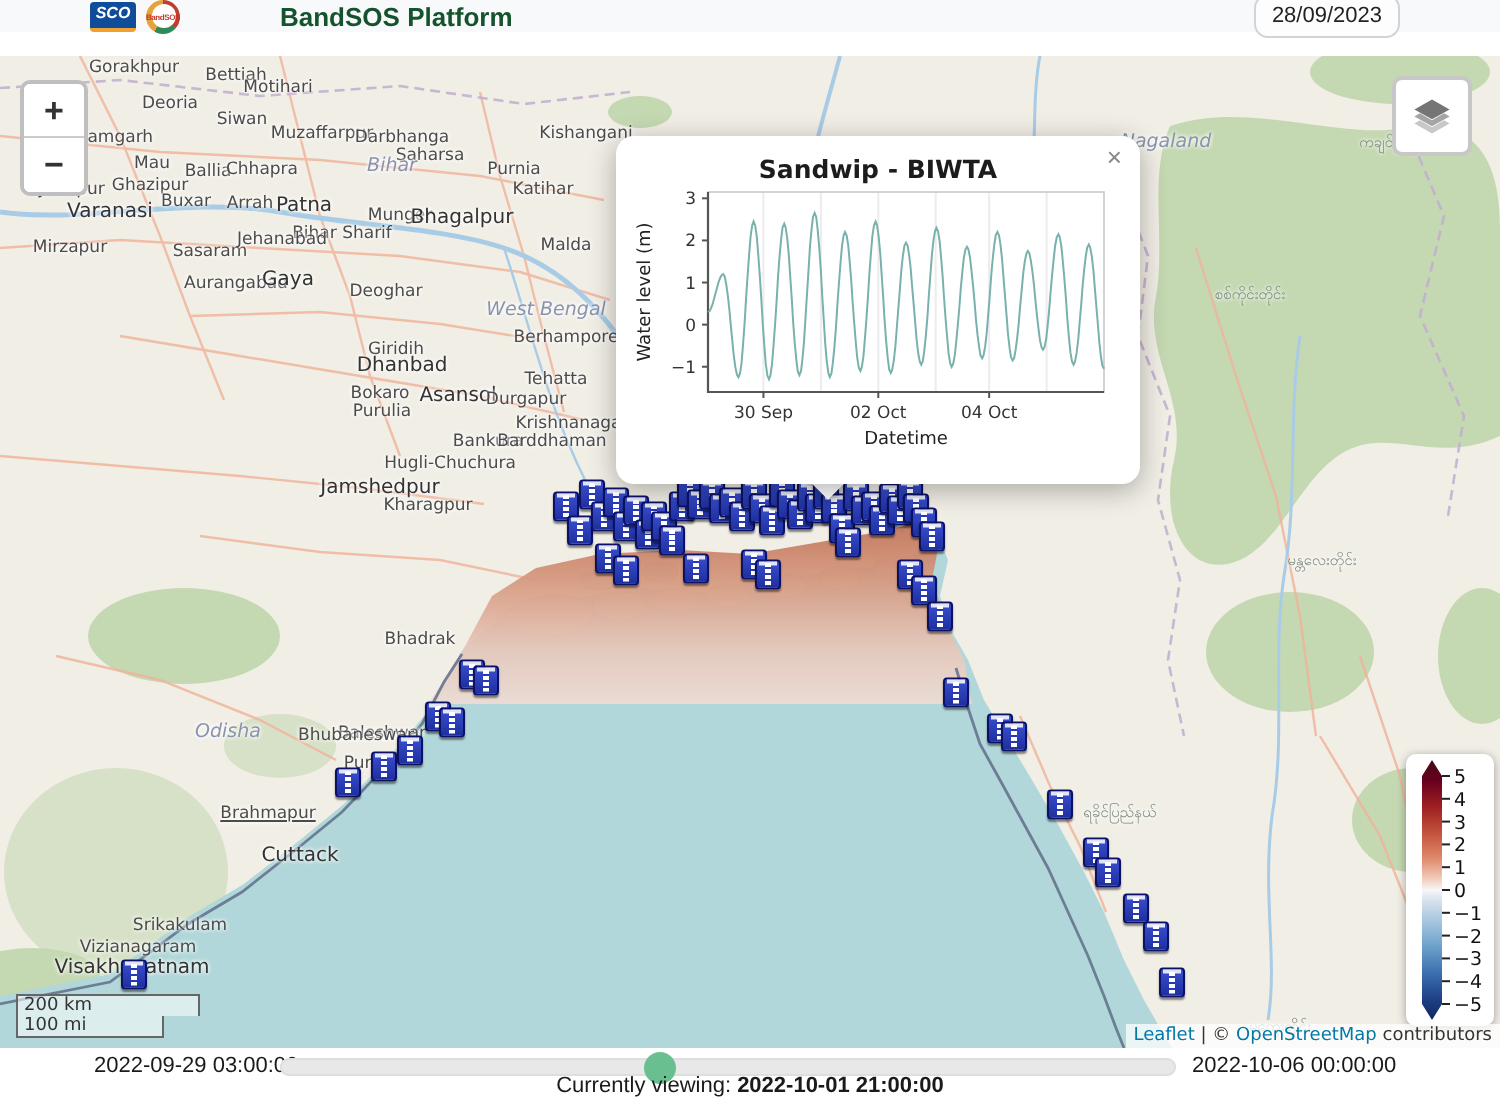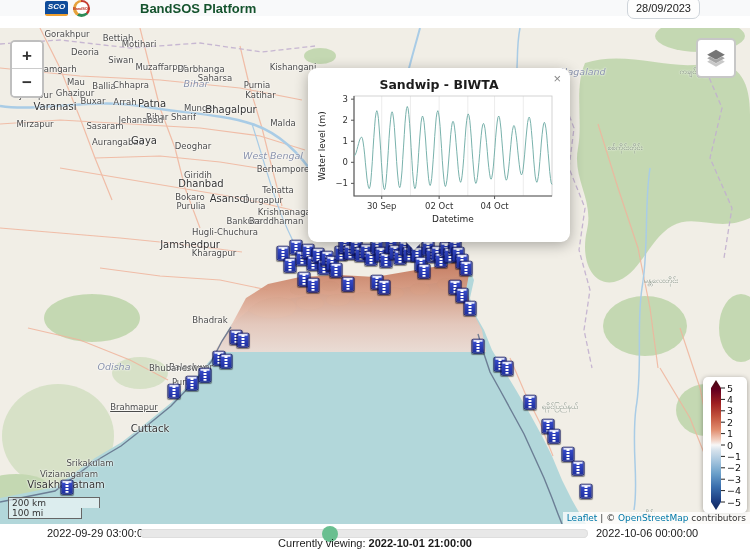--- a/index.html
+++ b/index.html
@@ -177,21 +177,21 @@
       <span class="mlabel" style="left: 293px; top: 39px;">Kishanganj</span>
       <span class="mlabel" style="left: 55px; top: 41px;">Azamgarh</span>
       <span class="mlabel" style="left: 215px; top: 50px;">Saharsa</span>
       <span class="mlabel s" style="left: 196px; top: 55px;">Bihar</span>
       <span class="mlabel" style="left: 257px; top: 57px;">Purnia</span>
       <span class="mlabel" style="left: 76px; top: 54px;">Mau</span>
       <span class="mlabel" style="left: 104px; top: 58px;">Ballia</span>
       <span class="mlabel" style="left: 131px; top: 57px;">Chhapra</span>
       <span class="mlabel" style="left: 75px; top: 65px;">Ghazipur</span>
       <span class="mlabel" style="left: 36px; top: 67px;">Jaunpur</span>
-      <span class="mlabel" style="left: 248px; top: 67px; padding-left: 25px;">Katihar</span>
+      <span class="mlabel" style="left: 259px; top: 67px; padding-left: 25px;">Katihar</span>
       <span class="mlabel" style="left: 93px; top: 73px;">Buxar</span>
       <span class="mlabel" style="left: 125px; top: 74px;">Arrah</span>
       <span class="mlabel b" style="left: 152px; top: 75px;">Patna</span>
       <span class="mlabel b" style="left: 55px; top: 78px;">Varanasi</span>
       <span class="mlabel" style="left: 200px; top: 80px;">Munger</span>
       <span class="mlabel b" style="left: 231px; top: 81px;">Bhagalpur</span>
       <span class="mlabel" style="left: 35px; top: 96px;">Mirzapur</span>
       <span class="mlabel" style="left: 105px; top: 98px;">Sasaram</span>
       <span class="mlabel" style="left: 171px; top: 89px;">Bihar Sharif</span>
       <span class="mlabel" style="left: 141px; top: 92px;">Jehanabad</span>

